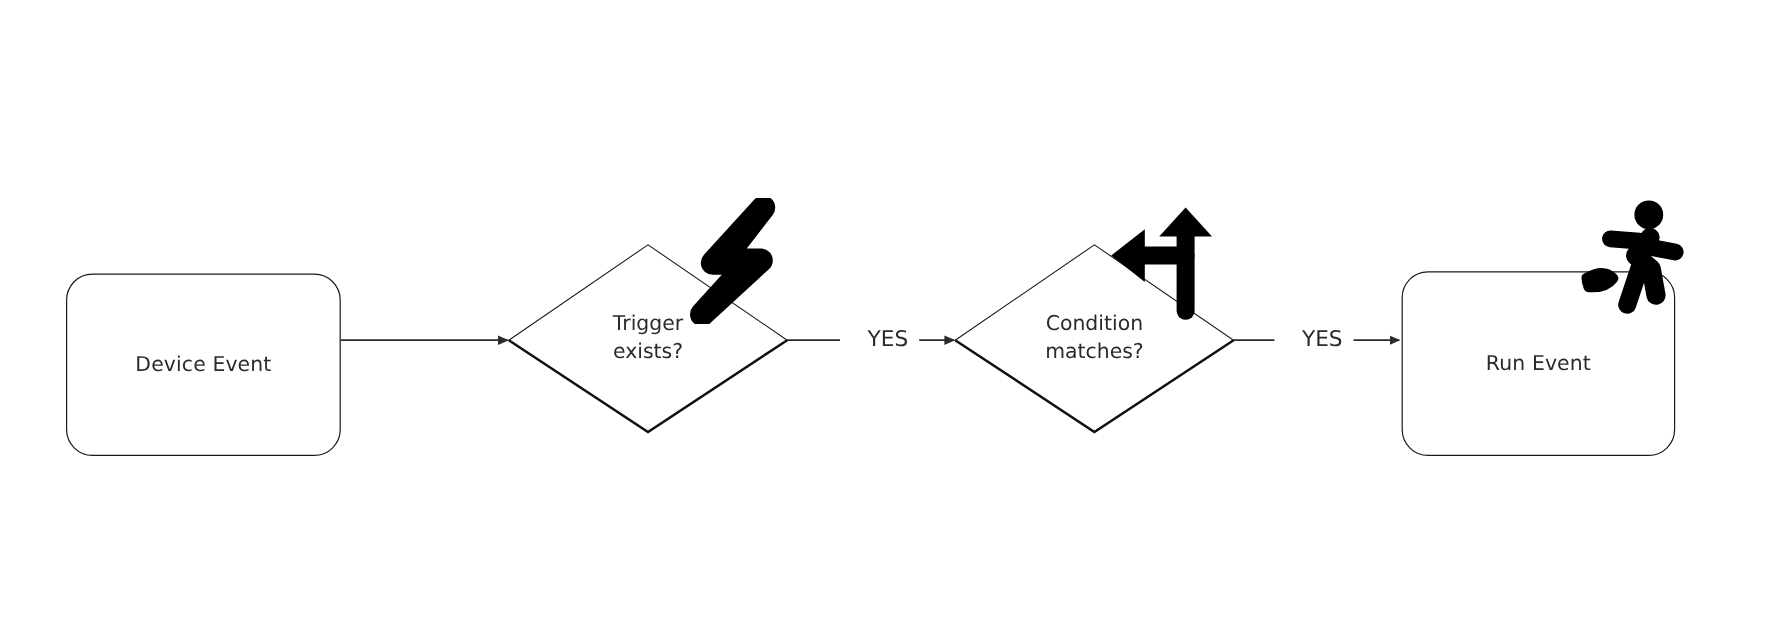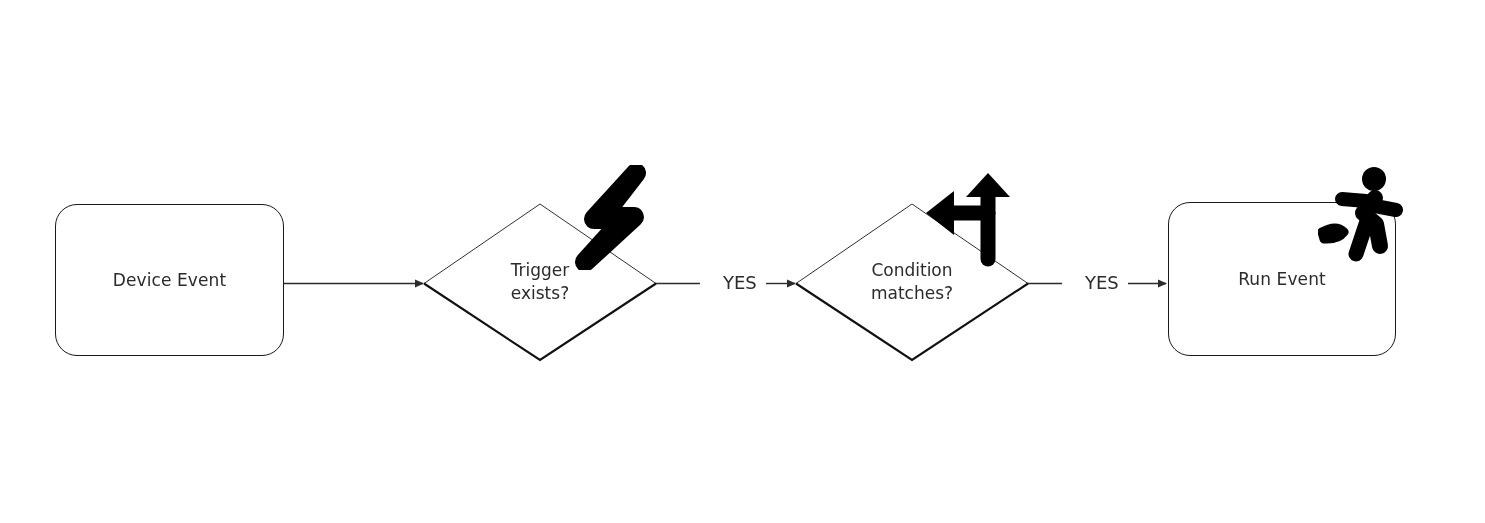--- a/index.html
+++ b/index.html
@@ -24,20 +24,21 @@
     box-sizing: border-box;
     display: flex;
     align-items: center;
     justify-content: center;
     text-align: center;
   }
   .rounded-box {
     background: #ffffff;
     border: 1.3px solid #1a1a1a;
     border-radius: 22px;
+    margin-top: 24px;
   }
   .node-label {
     font-size: 17px;
     color: #2b2b2b;
     line-height: 1.35;
     letter-spacing: 0.1px;
     white-space: pre-line;
   }
   .diamond-wrap {
     position: absolute;

